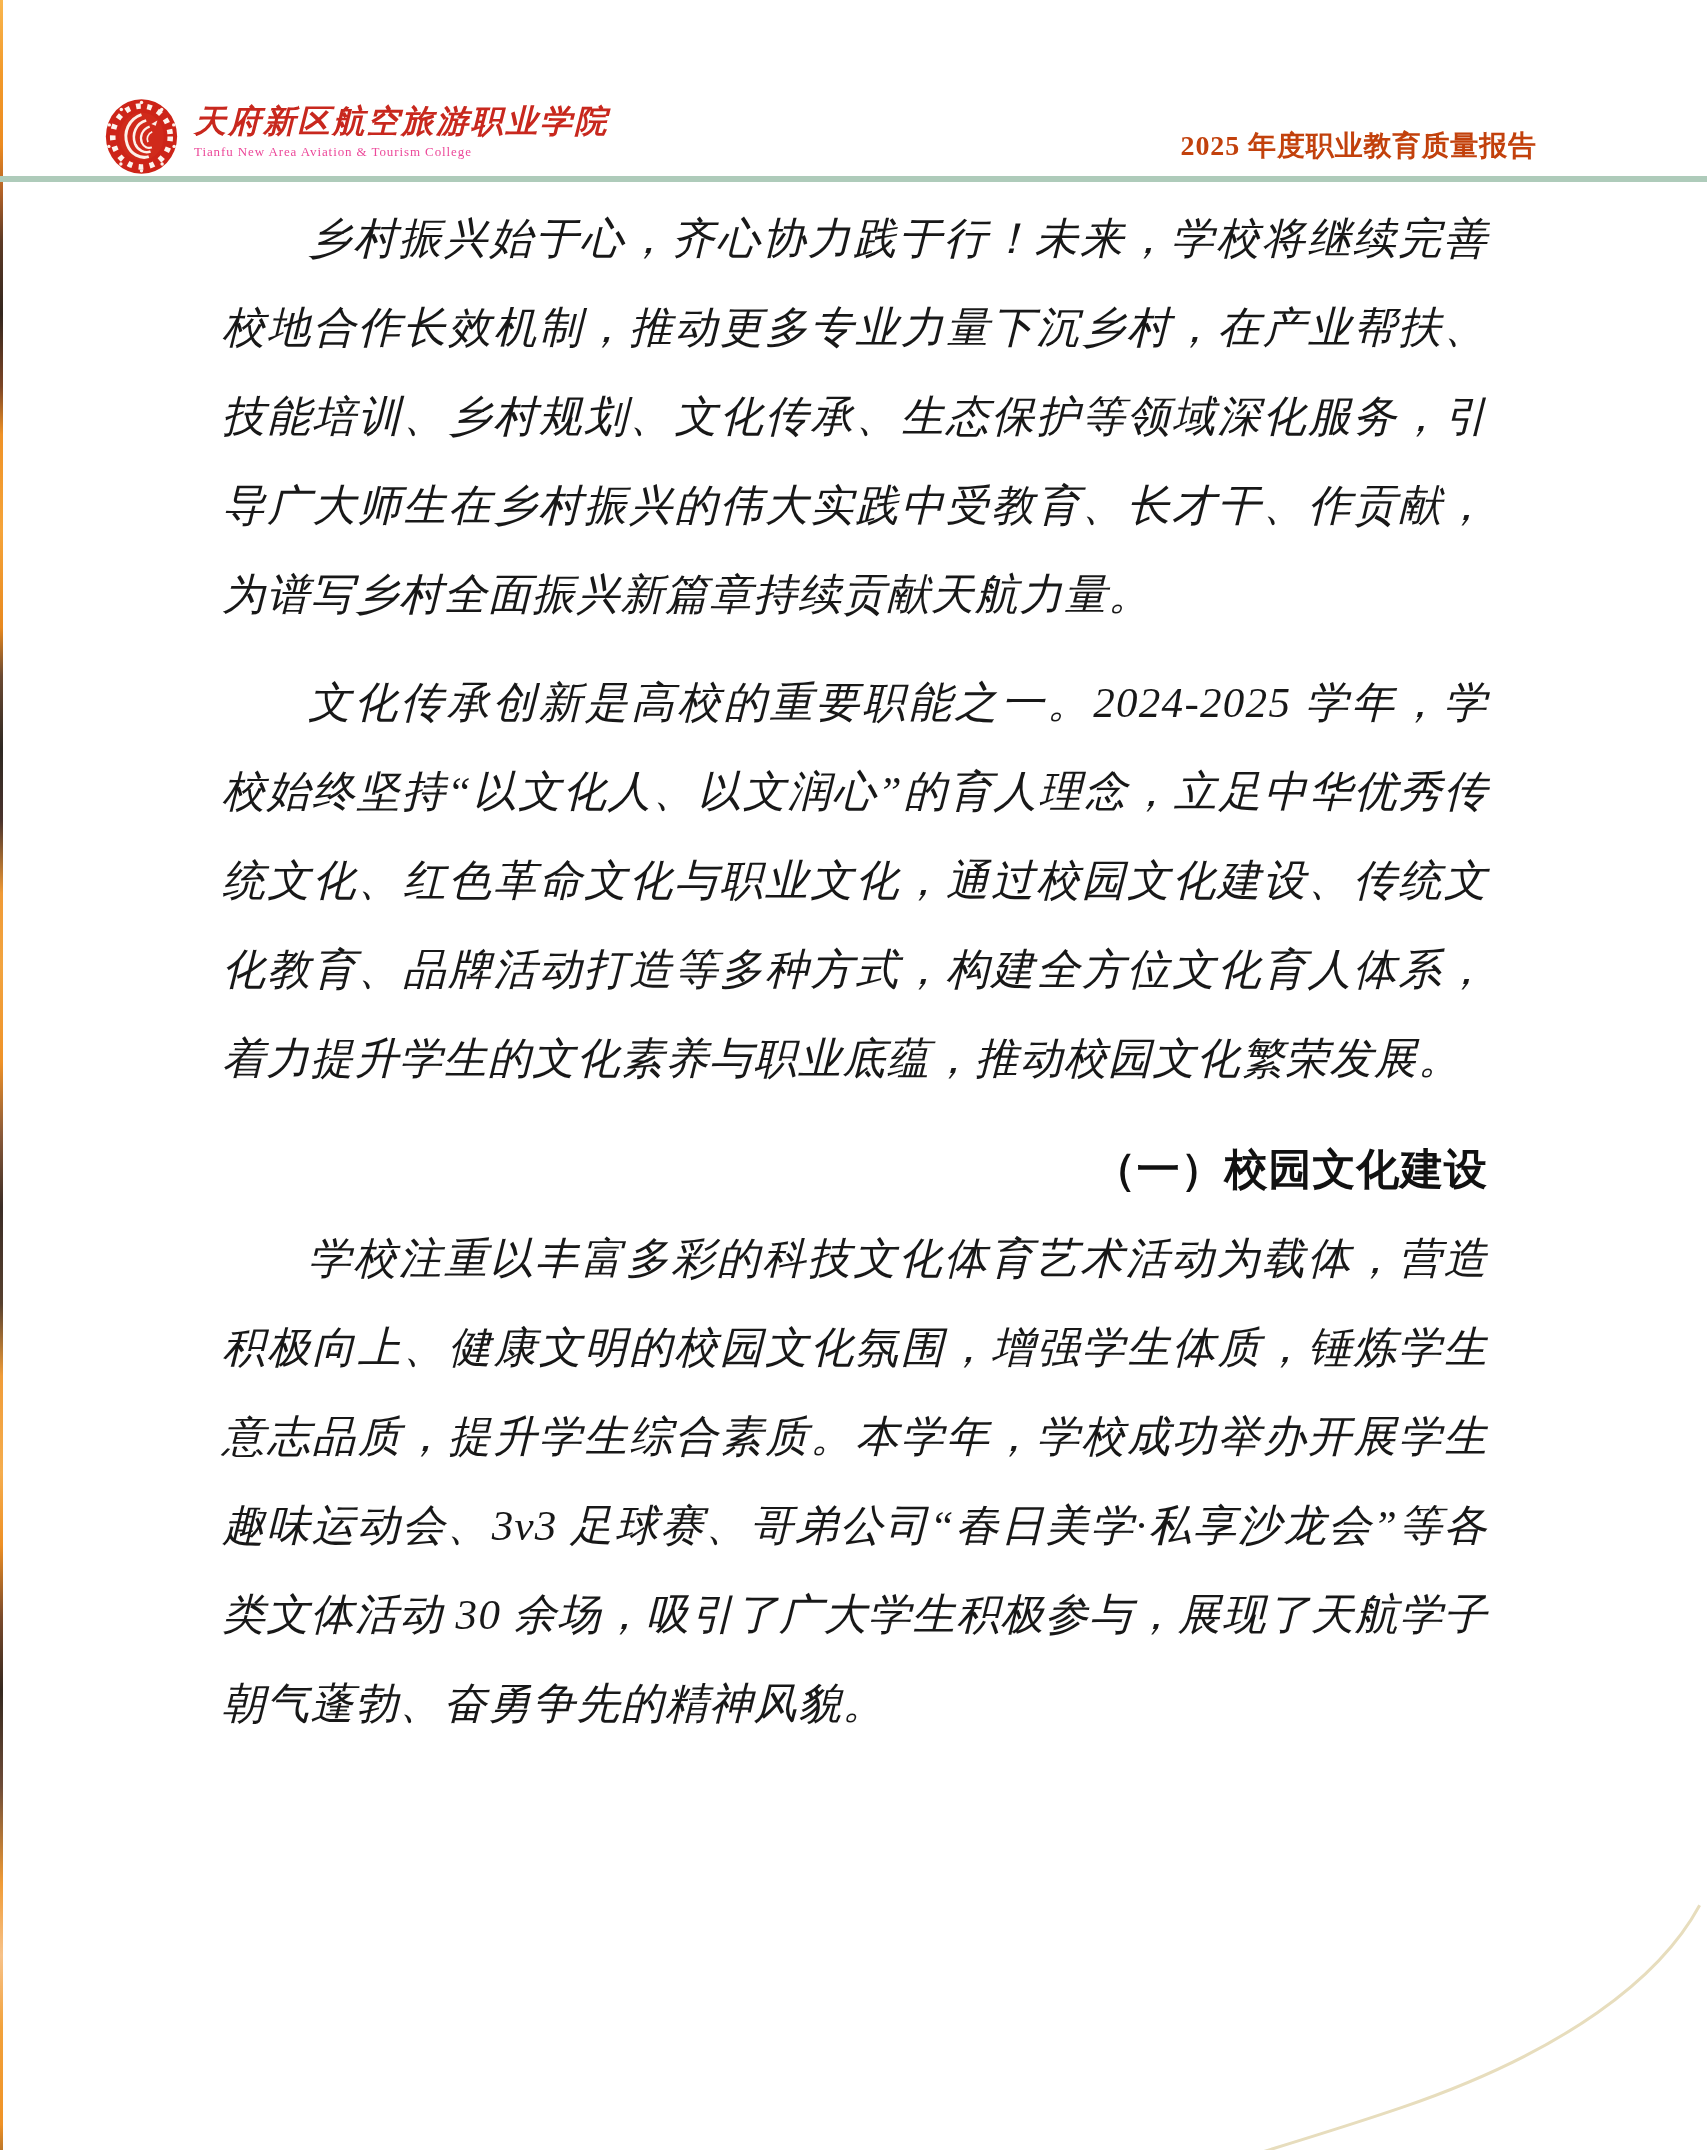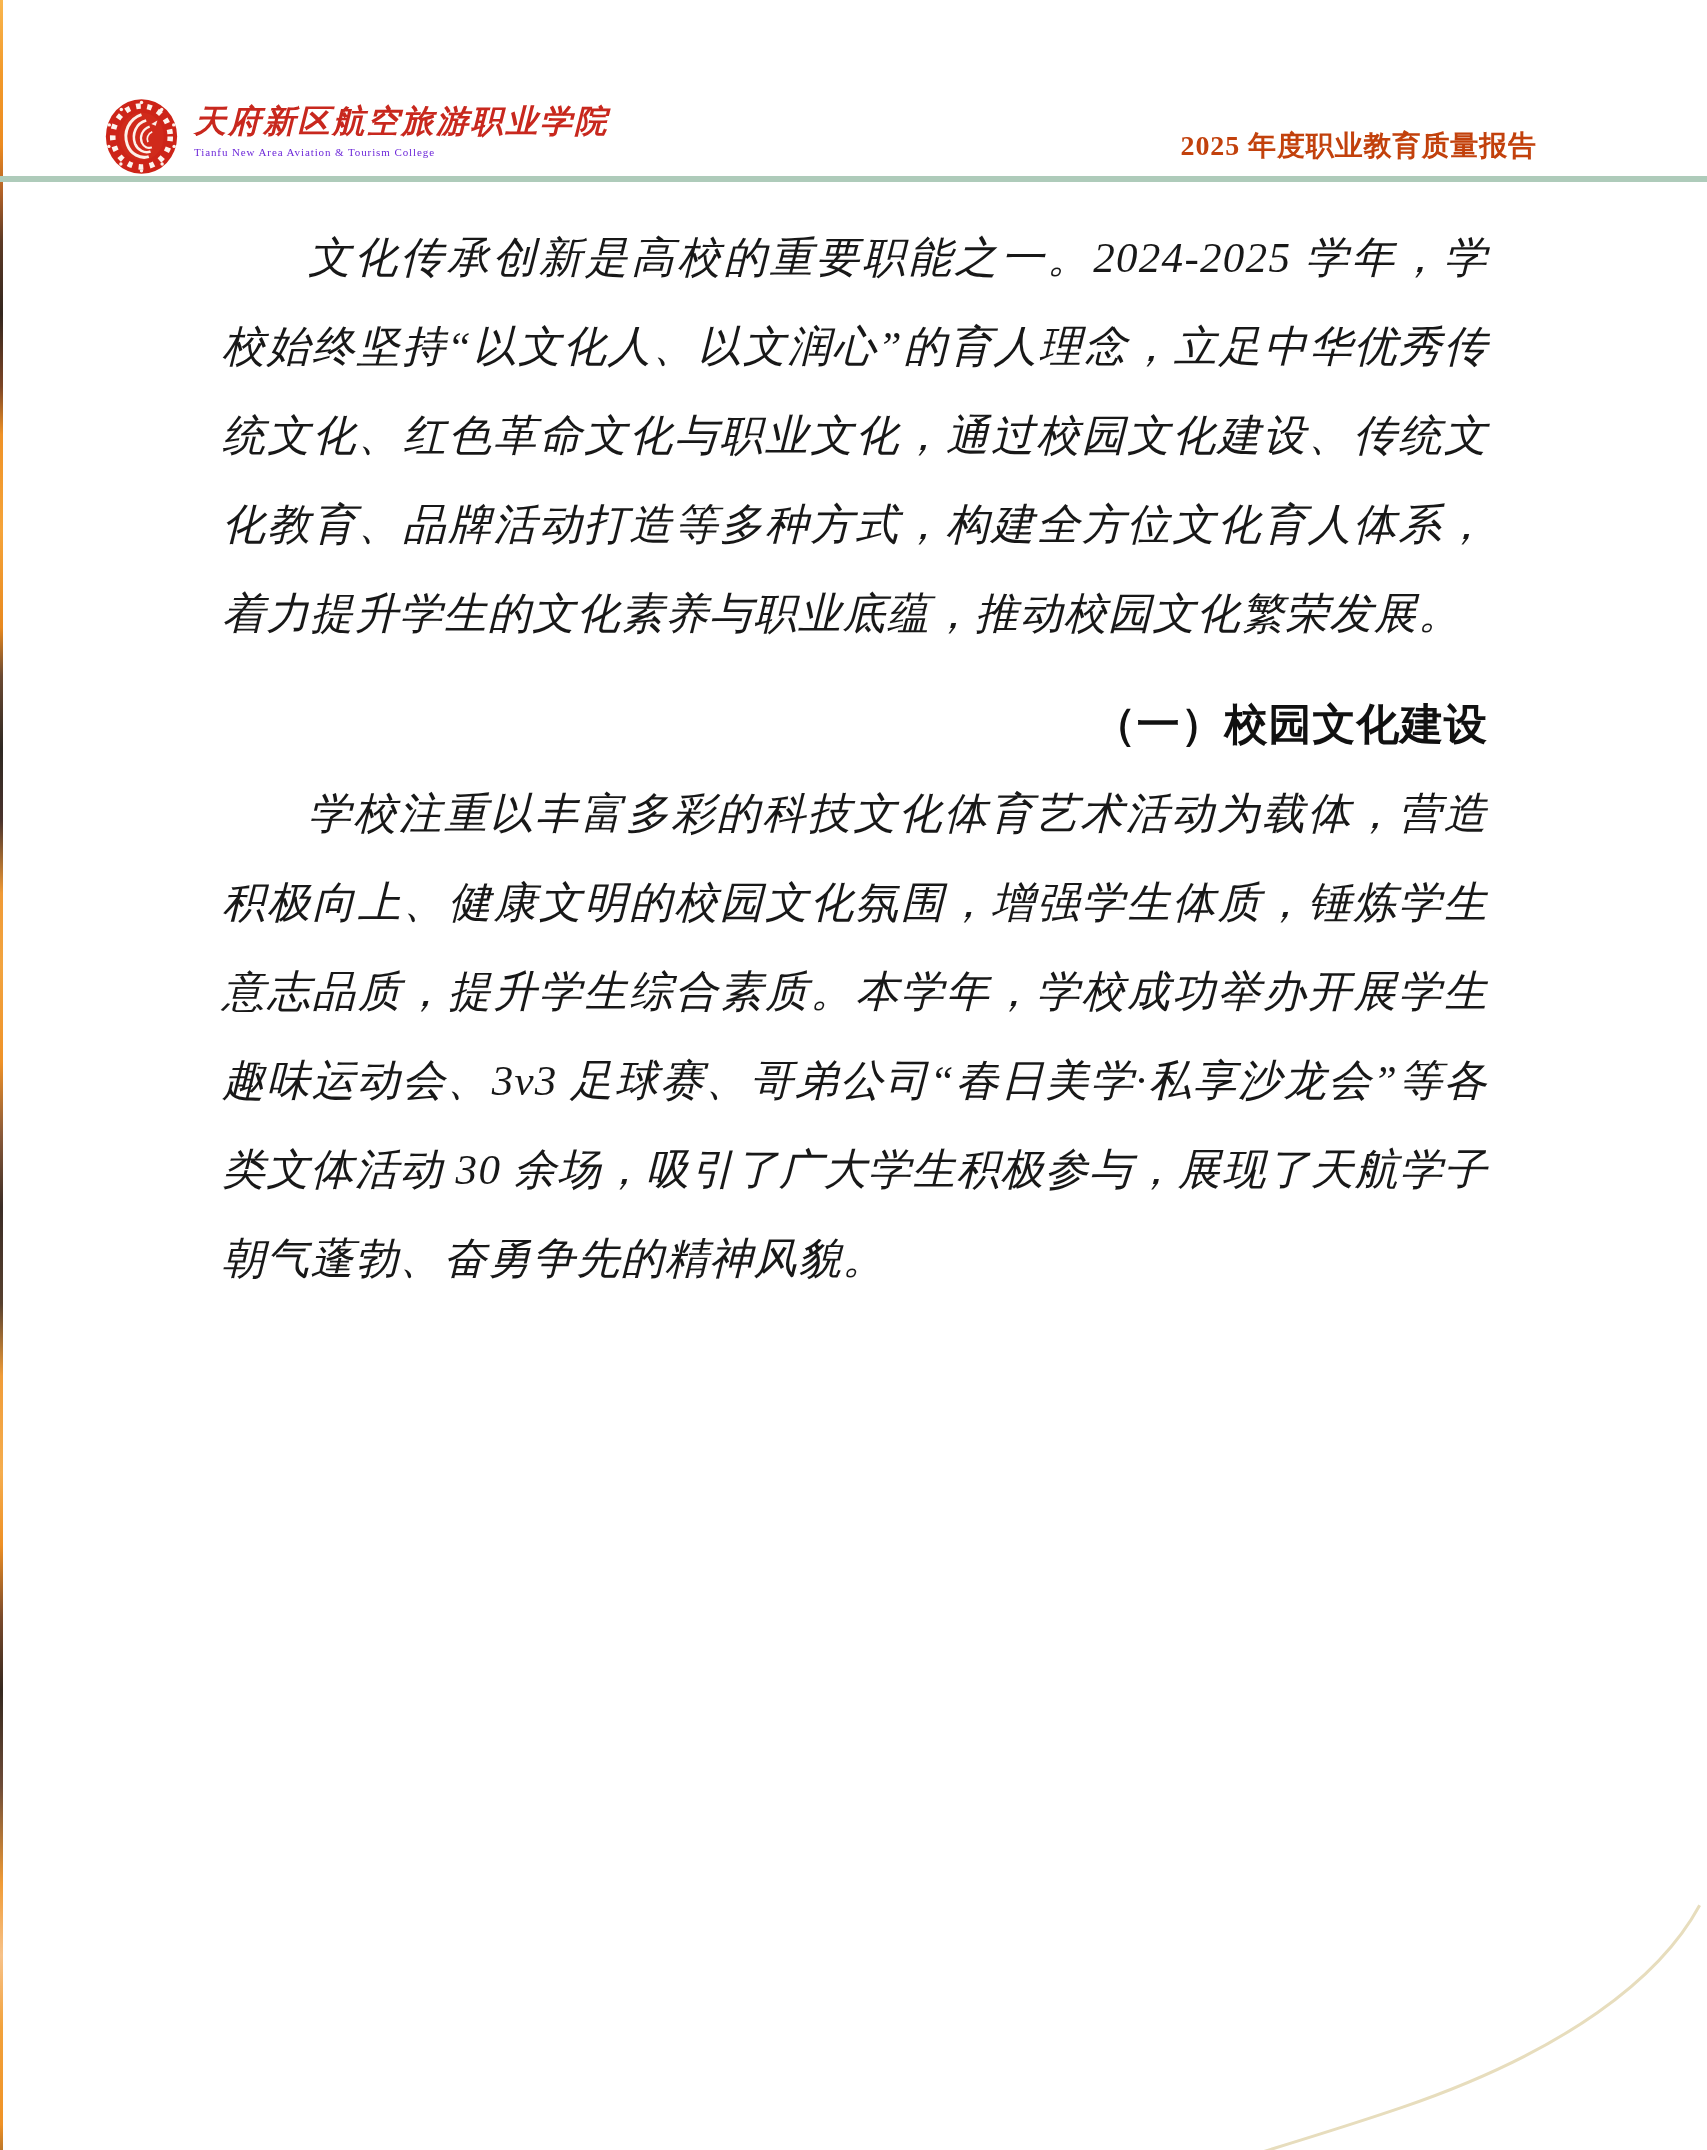--- a/index.html
+++ b/index.html
@@ -29,22 +29,22 @@
   .school-zh{
     position:absolute;left:194px;top:103px;width:430px;
     font-family:"Liberation Serif", serif;
     font-style:italic;font-weight:bold;
     font-size:32px;line-height:37px;letter-spacing:2.6px;
     color:#c8281e;white-space:nowrap;
   }
   .school-en{
     position:absolute;left:194px;top:142px;width:430px;
     font-family:"Liberation Serif", serif;
-    font-size:11px;line-height:20px;letter-spacing:0.9px;
-    color:#6d28d9;white-space:nowrap;
+    font-size:13px;line-height:20px;letter-spacing:0.9px;
+    color:#ec4899;white-space:nowrap;
   }
   .report-title{
     position:absolute;right:170px;top:129px;
     font-family:"Liberation Serif", serif;
     font-weight:bold;font-size:28px;line-height:33px;letter-spacing:0.9px;
     color:#c2410c;white-space:nowrap;
   }
   .header-rule{
     position:absolute;left:0;top:176px;width:1707px;height:5.6px;
     background:#aecbba;
@@ -116,20 +116,21 @@
 
   <svg class="deco" viewBox="0 0 3969 5613" aria-hidden="true">
     <path d="M 3952 4430
              C 3860 4600 3640 4770 3260 4900
              C 2850 5040 2420 5140 2080 5300
              C 1900 5388 1760 5480 1632 5613" fill="none" stroke="#e7ddbd" stroke-width="7"></path>
     <path d="M 3555 5613 Q 3730 5410 3969 5305 L 3969 5613 Z" fill="#ead8a6"></path>
   </svg>
 
   <main class="body-text">
+    <p class="body-para">乡村振兴始于心，齐心协力践于行！未来，学校将继续完善校地合作长效机制，推动更多专业力量下沉乡村，在产业帮扶、技能培训、乡村规划、文化传承、生态保护等领域深化服务，引导广大师生在乡村振兴的伟大实践中受教育、长才干、作贡献，为谱写乡村全面振兴新篇章持续贡献天航力量。</p>
     <p class="body-para para-after-heading">文化传承创新是高校的重要职能之一。2024-2025 学年，学校始终坚持“以文化人、以文润心”的育人理念，立足中华优秀传统文化、红色革命文化与职业文化，通过校园文化建设、传统文化教育、品牌活动打造等多种方式，构建全方位文化育人体系，着力提升学生的文化素养与职业底蕴，推动校园文化繁荣发展。</p>
     <h3 class="sub-heading">（一）校园文化建设</h3>
     <p class="body-para">学校注重以丰富多彩的科技文化体育艺术活动为载体，营造积极向上、健康文明的校园文化氛围，增强学生体质，锤炼学生意志品质，提升学生综合素质。本学年，学校成功举办开展学生趣味运动会、3v3 足球赛、哥弟公司“春日美学·私享沙龙会”等各类文体活动 30 余场，吸引了广大学生积极参与，展现了天航学子朝气蓬勃、奋勇争先的精神风貌。</p>
   </main>
 
   <footer>
     
   </footer>
 
 </div>

